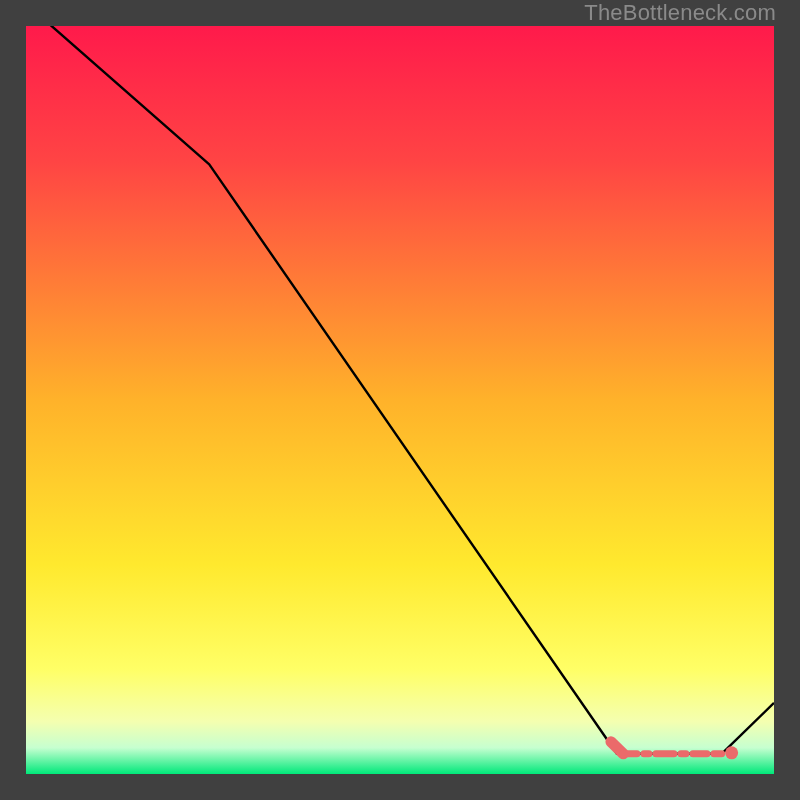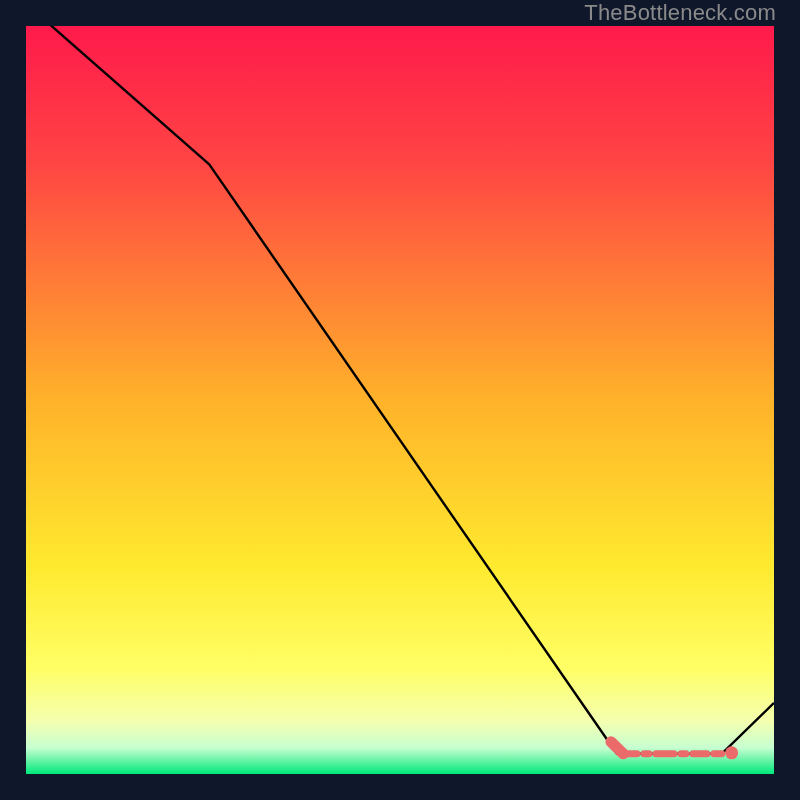--- a/index.html
+++ b/index.html
@@ -1,21 +1,21 @@
 <!DOCTYPE html>
 <html><head>
 <meta charset="utf-8">
 <style>
   * { margin: 0; padding: 0; box-sizing: border-box; }
   html, body { width: 800px; height: 800px; overflow: hidden; background: #000; }
   .frame {
     position: relative;
     width: 800px;
     height: 800px;
-    background: #0f172a;
+    background: #404040;
   }
   .plot-area {
     position: absolute;
     left: 26px;
     top: 26px;
     width: 748px;
     height: 748px;
     
   }
   .watermark {

